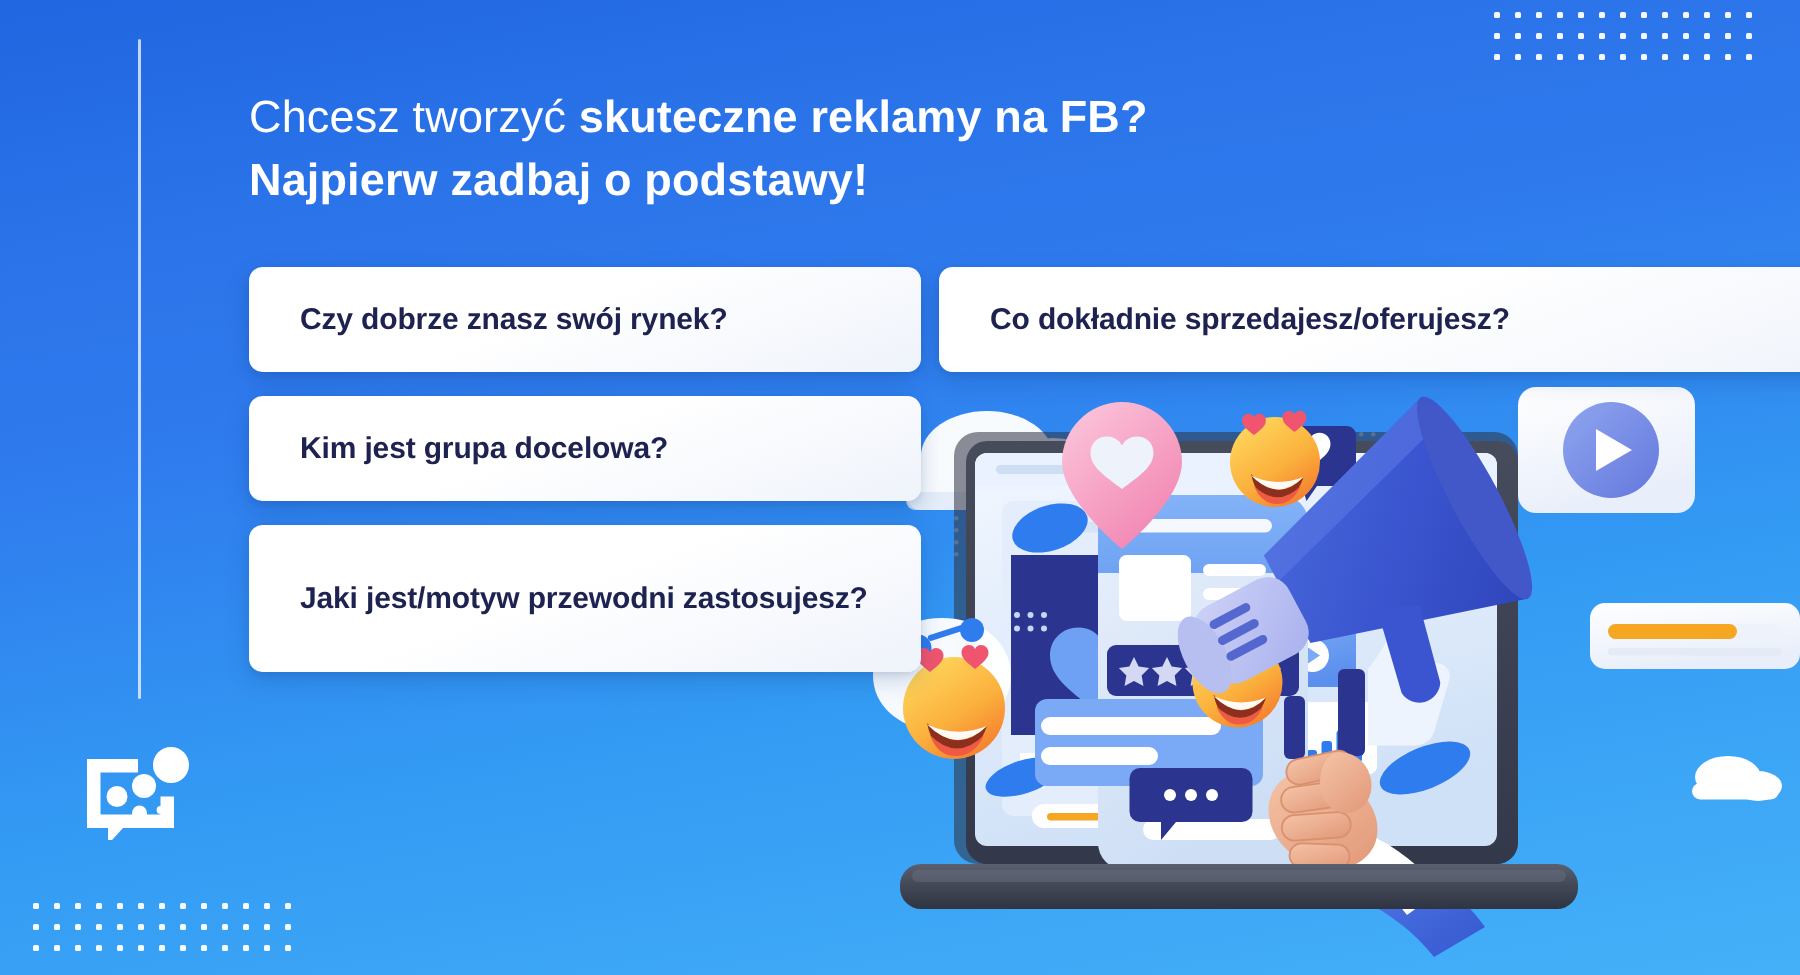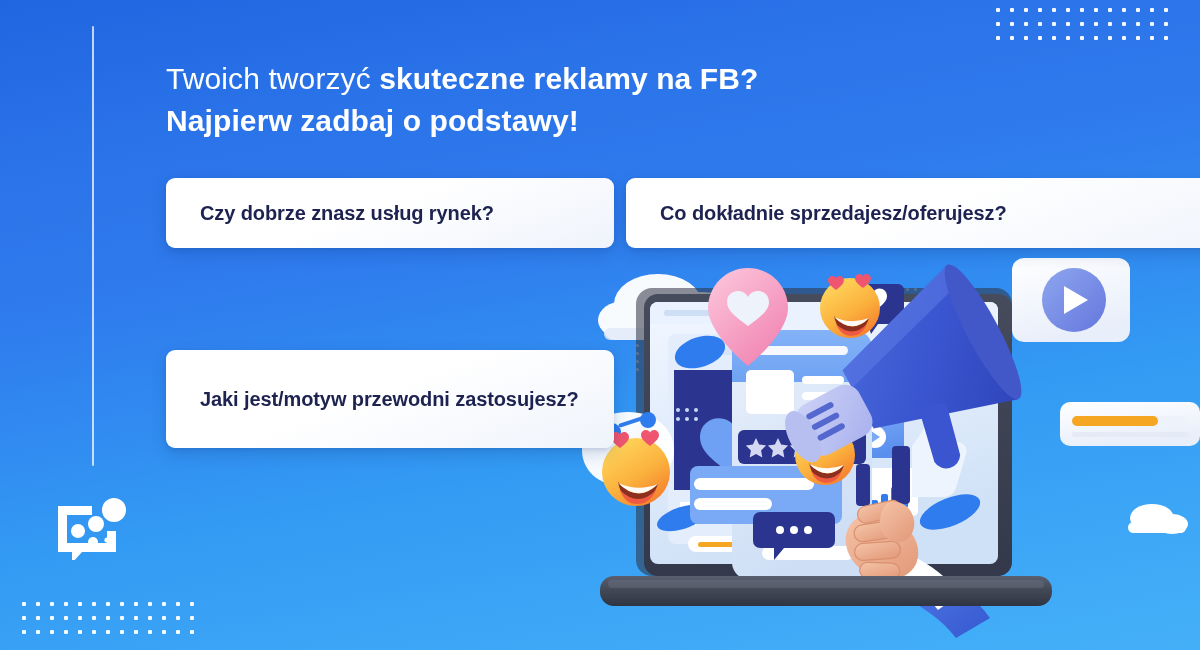--- a/index.html
+++ b/index.html
@@ -571,26 +571,29 @@
         <rect x="512" y="166" width="86" height="10" rx="5" fill="#f5a623"></rect>
         <rect x="512" y="182" width="116" height="5" rx="2.5" fill="#e4eaf6"></rect>
       </g>
 
       <rect x="40" y="326" width="452" height="30" rx="14" fill="url(#gLapBase)"></rect>
       <rect x="48" y="330" width="436" height="8" rx="4" fill="#6a7180" opacity=".45"></rect>
     </svg>
   </div>
 
   <div id="headline">
-    <span>Twoich tworzyć </span><b>skuteczne reklamy na FB?</b>
+    <span>Chcesz tworzyć </span><b>skuteczne reklamy na FB?</b>
     <span class="l2">Najpierw zadbaj o podstawy!</span>
   </div>
 
   <div class="card" id="card-0">
-    <span>Czy dobrze znasz usług rynek?</span>
+    <span>Czy dobrze znasz swój rynek?</span>
+  </div>
+  <div class="card" id="card-1">
+    <span>Kim jest grupa docelowa?</span>
   </div>
   <div class="card" id="card-2">
     <span>Jaki jest/motyw przewodni zastosujesz?</span>
   </div>
   <div class="card" id="card-r0">
     <span>Co dokładnie sprzedajesz/oferujesz?</span>
   </div>
 
   <div id="logo">
     <svg width="80" height="62" viewBox="0 0 80 62">

